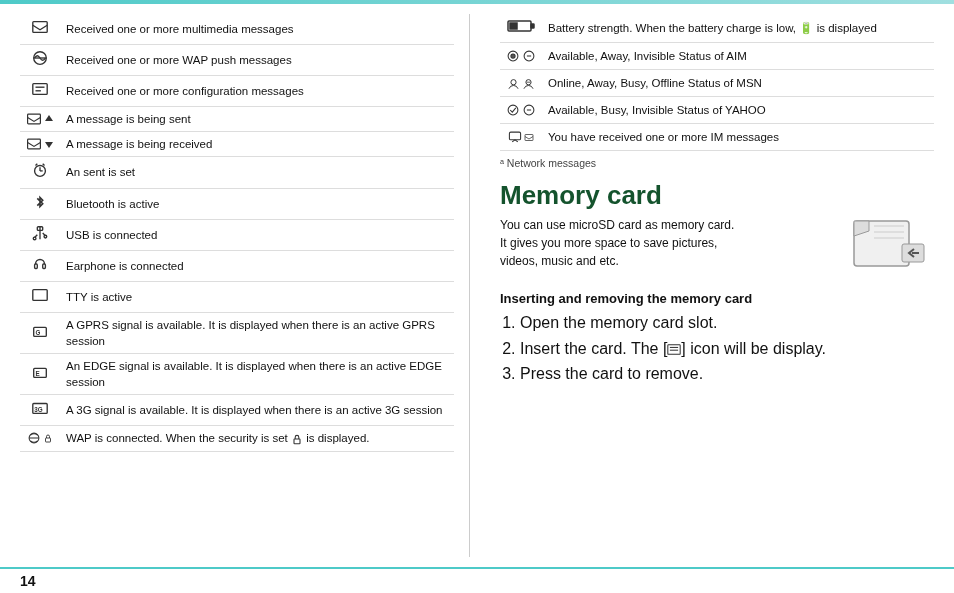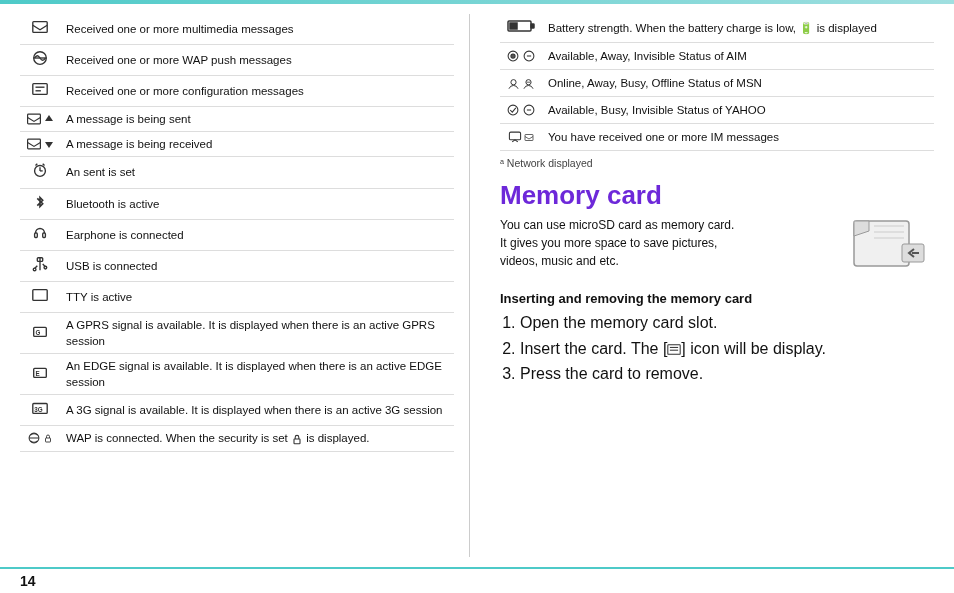--- a/index.html
+++ b/index.html
@@ -109,21 +109,21 @@
       margin-top: 2px;
     }
 
     .memory-card-section {
       flex: 1;
     }
 
     .memory-card-title {
       font-size: 26px;
       font-weight: bold;
-      color: #6d28d9;
+      color: #14532d;
       margin-bottom: 6px;
       line-height: 1.1;
     }
 
     .memory-card-body {
       display: flex;
       align-items: flex-start;
       gap: 10px;
     }
 
@@ -272,45 +272,45 @@
             <td>An sent is set</td>
           </tr>
 
           <tr>
             <td class="icon-cell">
               <svg class="svg-icon" viewBox="0 0 20 20" fill="none" stroke="#333" stroke-width="1.8">
                 <polyline points="7,6 13,12 10,15 10,5 13,8 7,14"></polyline>
               </svg>
             </td>
             <td>Bluetooth is active</td>
-          </tr>
-
-          <tr>
-            <td class="icon-cell">
-              <svg class="svg-icon" viewBox="0 0 20 20" fill="none" stroke="#333" stroke-width="1.5">
-                <path d="M5 10 A5 5 0 0 1 15 10"></path>
-                <rect x="4" y="10" width="3" height="5" rx="1"></rect>
-                <rect x="13" y="10" width="3" height="5" rx="1"></rect>
-              </svg>
-            </td>
-            <td>Earphone is connected</td>
           </tr>
 
           <tr>
             <td class="icon-cell">
               <svg class="svg-icon" viewBox="0 0 20 20" fill="none" stroke="#333" stroke-width="1.5">
                 <line x1="10" y1="3" x2="10" y2="17"></line>
                 <rect x="7" y="3" width="6" height="4" rx="1"></rect>
                 <line x1="7" y1="12" x2="4" y2="15"></line>
                 <line x1="13" y1="10" x2="16" y2="13"></line>
                 <circle cx="4" cy="16" r="1.5"></circle>
                 <circle cx="16" cy="14" r="1.5"></circle>
               </svg>
             </td>
             <td>USB is connected</td>
+          </tr>
+
+          <tr>
+            <td class="icon-cell">
+              <svg class="svg-icon" viewBox="0 0 20 20" fill="none" stroke="#333" stroke-width="1.5">
+                <path d="M5 10 A5 5 0 0 1 15 10"></path>
+                <rect x="4" y="10" width="3" height="5" rx="1"></rect>
+                <rect x="13" y="10" width="3" height="5" rx="1"></rect>
+              </svg>
+            </td>
+            <td>Earphone is connected</td>
           </tr>
 
           <tr>
             <td class="icon-cell">
               <svg class="svg-icon" viewBox="0 0 20 20" fill="none" stroke="#333" stroke-width="1.5">
                 <rect x="2" y="4" width="16" height="12" rx="1"></rect>
                 <line x1="5" y1="8" x2="5" y2="8" stroke-width="2"></line>
                 <line x1="8" y1="8" x2="8" y2="8" stroke-width="2"></line>
                 <line x1="11" y1="8" x2="11" y2="8" stroke-width="2"></line>
                 <line x1="14" y1="8" x2="14" y2="8" stroke-width="2"></line>
@@ -458,21 +458,21 @@
                   <rect x="2" y="5" width="16" height="12" rx="1"></rect>
                   <polyline points="2,9 10,14 18,9"></polyline>
                 </svg>
               </div>
             </td>
             <td>You have received one or more IM messages</td>
           </tr>
         </tbody>
       </table>
 
-      <div class="network-note">ᵃ Network displayed</div>
+      <div class="network-note">ᵃ Network messages</div>
 
       <div class="memory-card-section">
         <div class="memory-card-title">Memory card</div>
 
         <div class="memory-card-body">
           <div class="memory-card-text">
             <span>You can use microSD card as memory card.<br>It gives you more space to save pictures,<br>videos, music and etc.</span>
           </div>
 
           <svg class="memory-card-image" viewBox="0 0 90 65" fill="none">

